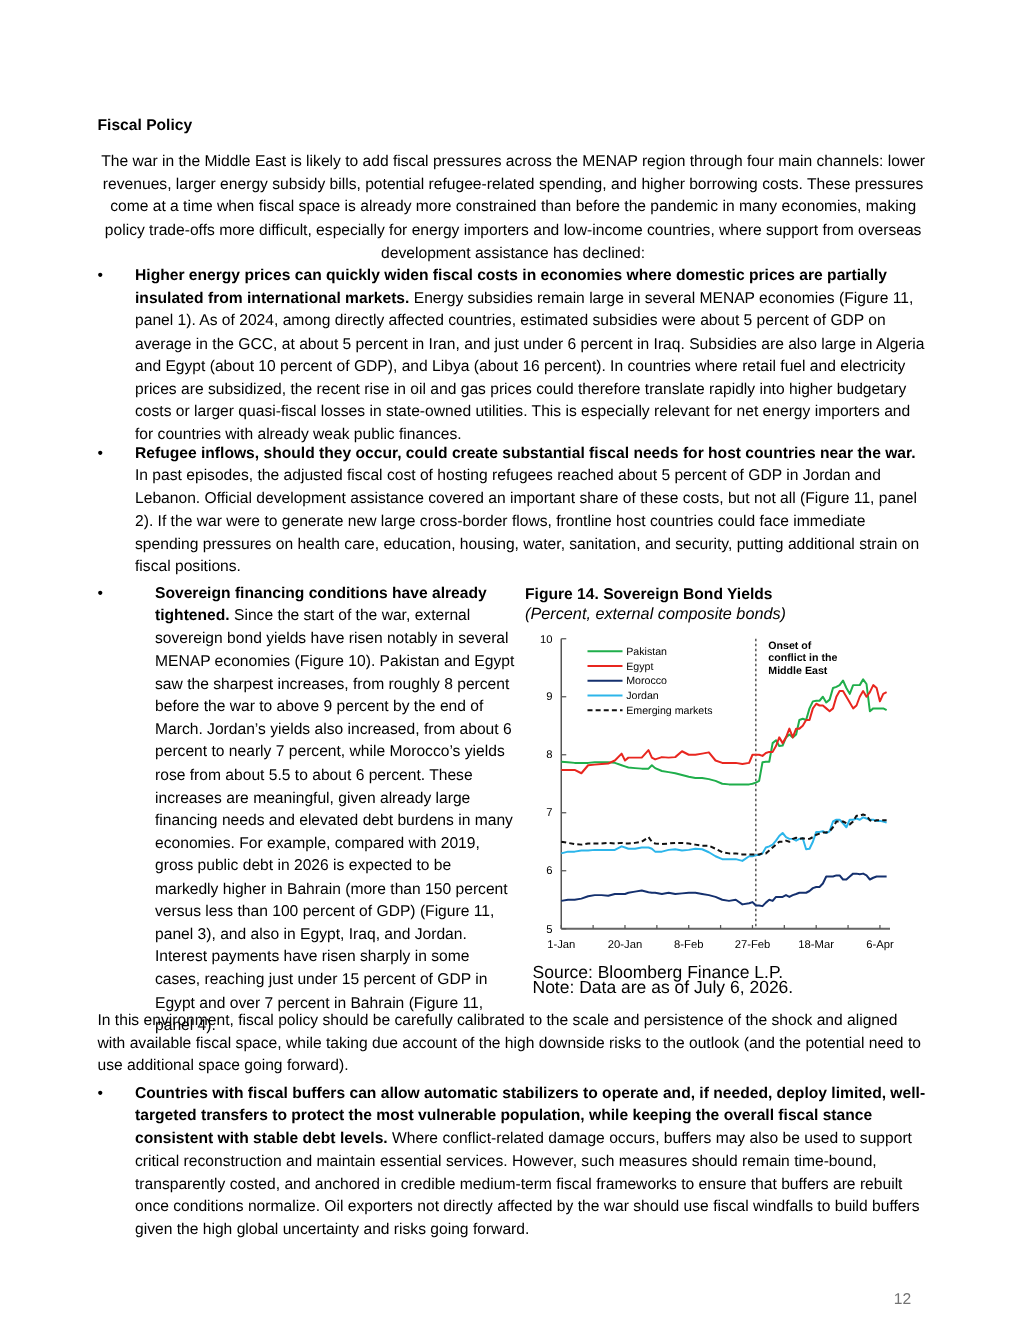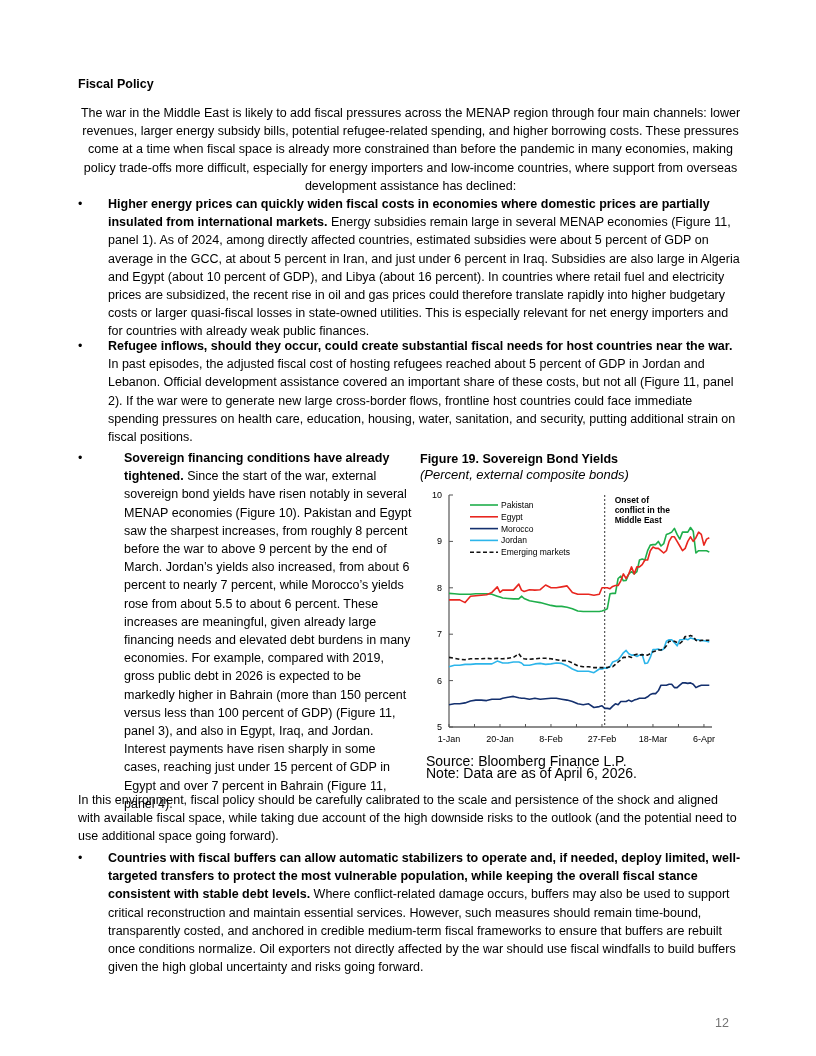--- a/index.html
+++ b/index.html
@@ -1,17 +1,17 @@
 <!DOCTYPE html>
 <html><head>
 <meta charset="utf-8">
 <style>
   html, body { margin:0; padding:0; background:#ffffff; }
   body { width:816px; height:1056px; position:relative; font-family:"Liberation Sans", sans-serif; color:#000; }
-  .page { position:absolute; left:0; top:0; width:816px; height:772px; }
+  .page { position:absolute; left:0; top:16px; width:816px; height:772px; }
   .h-section { position:absolute; left:78px; top:77px; font-size:12.5px; font-weight:bold; }
   .para { position:absolute; font-size:12.5px; line-height:18.2px; }
   .p-intro { left:78px; top:104px; width:665px;text-align:center; }
   .bullet-row { position:absolute; left:78px; width:665px; font-size:12.5px; line-height:18.2px; }
   .bullet-row .dot { position:absolute; left:0; top:0; width:20px; }
   .bullet-row .btext { margin-left:30px; }
   .b1 { top:195px; }
   .b2 { top:337px; }
   .b3 { top:449px; width:335px; }
   .b3 .btext { margin-left:46px; }
@@ -46,21 +46,21 @@
     <span class="dot">•</span>
     <div class="btext"><b>Refugee inflows, should they occur, could create substantial fiscal needs for host countries near the war.</b><span> In past episodes, the adjusted fiscal cost of hosting refugees reached about 5 percent of GDP in Jordan and Lebanon. Official development assistance covered an important share of these costs, but not all (Figure 11, panel 2). If the war were to generate new large cross-border flows, frontline host countries could face immediate spending pressures on health care, education, housing, water, sanitation, and security, putting additional strain on fiscal positions.</span></div>
   </div>
 
   <div class="bullet-row b3">
     <span class="dot">•</span>
     <div class="btext"><b>Sovereign financing conditions have already tightened.</b><span> Since the start of the war, external sovereign bond yields have risen notably in several MENAP economies (Figure 10). Pakistan and Egypt saw the sharpest increases, from roughly 8 percent before the war to above 9 percent by the end of March. Jordan’s yields also increased, from about 6 percent to nearly 7 percent, while Morocco’s yields rose from about 5.5 to about 6 percent. These increases are meaningful, given already large financing needs and elevated debt burdens in many economies. For example, compared with 2019, gross public debt in 2026 is expected to be markedly higher in Bahrain (more than 150 percent versus less than 100 percent of GDP) (Figure 11, panel 3), and also in Egypt, Iraq, and Jordan. Interest payments have risen sharply in some cases, reaching just under 15 percent of GDP in Egypt and over 7 percent in Bahrain (Figure 11, panel 4).</span></div>
   </div>
 
   <div class="fig">
-    <div class="fig-title">Figure 19. Sovereign Bond Yields</div>
+    <div class="fig-title">Figure 14. Sovereign Bond Yields</div>
     <div class="fig-sub">(Percent, external composite bonds)</div>
   </div>
 
   <svg class="chart" id="chart" width="816" height="1056">
       <line x1="449" y1="495" x2="449" y2="727" stroke="#555" stroke-width="1.2"></line>
       <line x1="449" y1="727" x2="712" y2="727" stroke="#666" stroke-width="1.5"></line>
       <line x1="449" y1="727" x2="453" y2="727" stroke="#555" stroke-width="1"></line>
       <text x="442" y="730" font-size="9" text-anchor="end" font-family="Liberation Sans, sans-serif" fill="#000">5</text>
       <line x1="449" y1="680.6" x2="453" y2="680.6" stroke="#555" stroke-width="1"></line>
       <text x="442" y="683.6" font-size="9" text-anchor="end" font-family="Liberation Sans, sans-serif" fill="#000">6</text>
@@ -104,21 +104,21 @@
       <text x="501" y="519.8" font-size="8.5" font-family="Liberation Sans, sans-serif" fill="#000">Egypt</text>
       <line x1="470" y1="528.6" x2="498" y2="528.6" stroke="#14306e" stroke-width="1.6"></line>
       <text x="501" y="531.6" font-size="8.5" font-family="Liberation Sans, sans-serif" fill="#000">Morocco</text>
       <line x1="470" y1="540.4" x2="498" y2="540.4" stroke="#2cb5ea" stroke-width="1.6"></line>
       <text x="501" y="543.4" font-size="8.5" font-family="Liberation Sans, sans-serif" fill="#000">Jordan</text>
       <line x1="470" y1="552.2" x2="498" y2="552.2" stroke="#111111" stroke-width="1.6" stroke-dasharray="4,2.5"></line>
       <text x="501" y="555.2" font-size="8.5" font-family="Liberation Sans, sans-serif" fill="#000">Emerging markets</text>
     </svg>
 
   <div class="fig-note" style="top:755px;">Source: Bloomberg Finance L.P.</div>
-  <div class="fig-note" style="top:767px;">Note: Data are as of April 6, 2026.</div>
+  <div class="fig-note" style="top:767px;">Note: Data are as of July 6, 2026.</div>
 
   <div class="para p-env">In this environment, fiscal policy should be carefully calibrated to the scale and persistence of the shock and aligned with available fiscal space, while taking due account of the high downside risks to the outlook (and the potential need to use additional space going forward).</div>
 
   <div class="bullet-row b4">
     <span class="dot">•</span>
     <div class="btext"><b>Countries with fiscal buffers can allow automatic stabilizers to operate and, if needed, deploy limited, well-targeted transfers to protect the most vulnerable population, while keeping the overall fiscal stance consistent with stable debt levels.</b><span> Where conflict-related damage occurs, buffers may also be used to support critical reconstruction and maintain essential services. However, such measures should remain time-bound, transparently costed, and anchored in credible medium-term fiscal frameworks to ensure that buffers are rebuilt once conditions normalize. Oil exporters not directly affected by the war should use fiscal windfalls to build buffers given the high global uncertainty and risks going forward.</span></div>
   </div>
 
   <div class="pagenum">12</div>
 </div>

